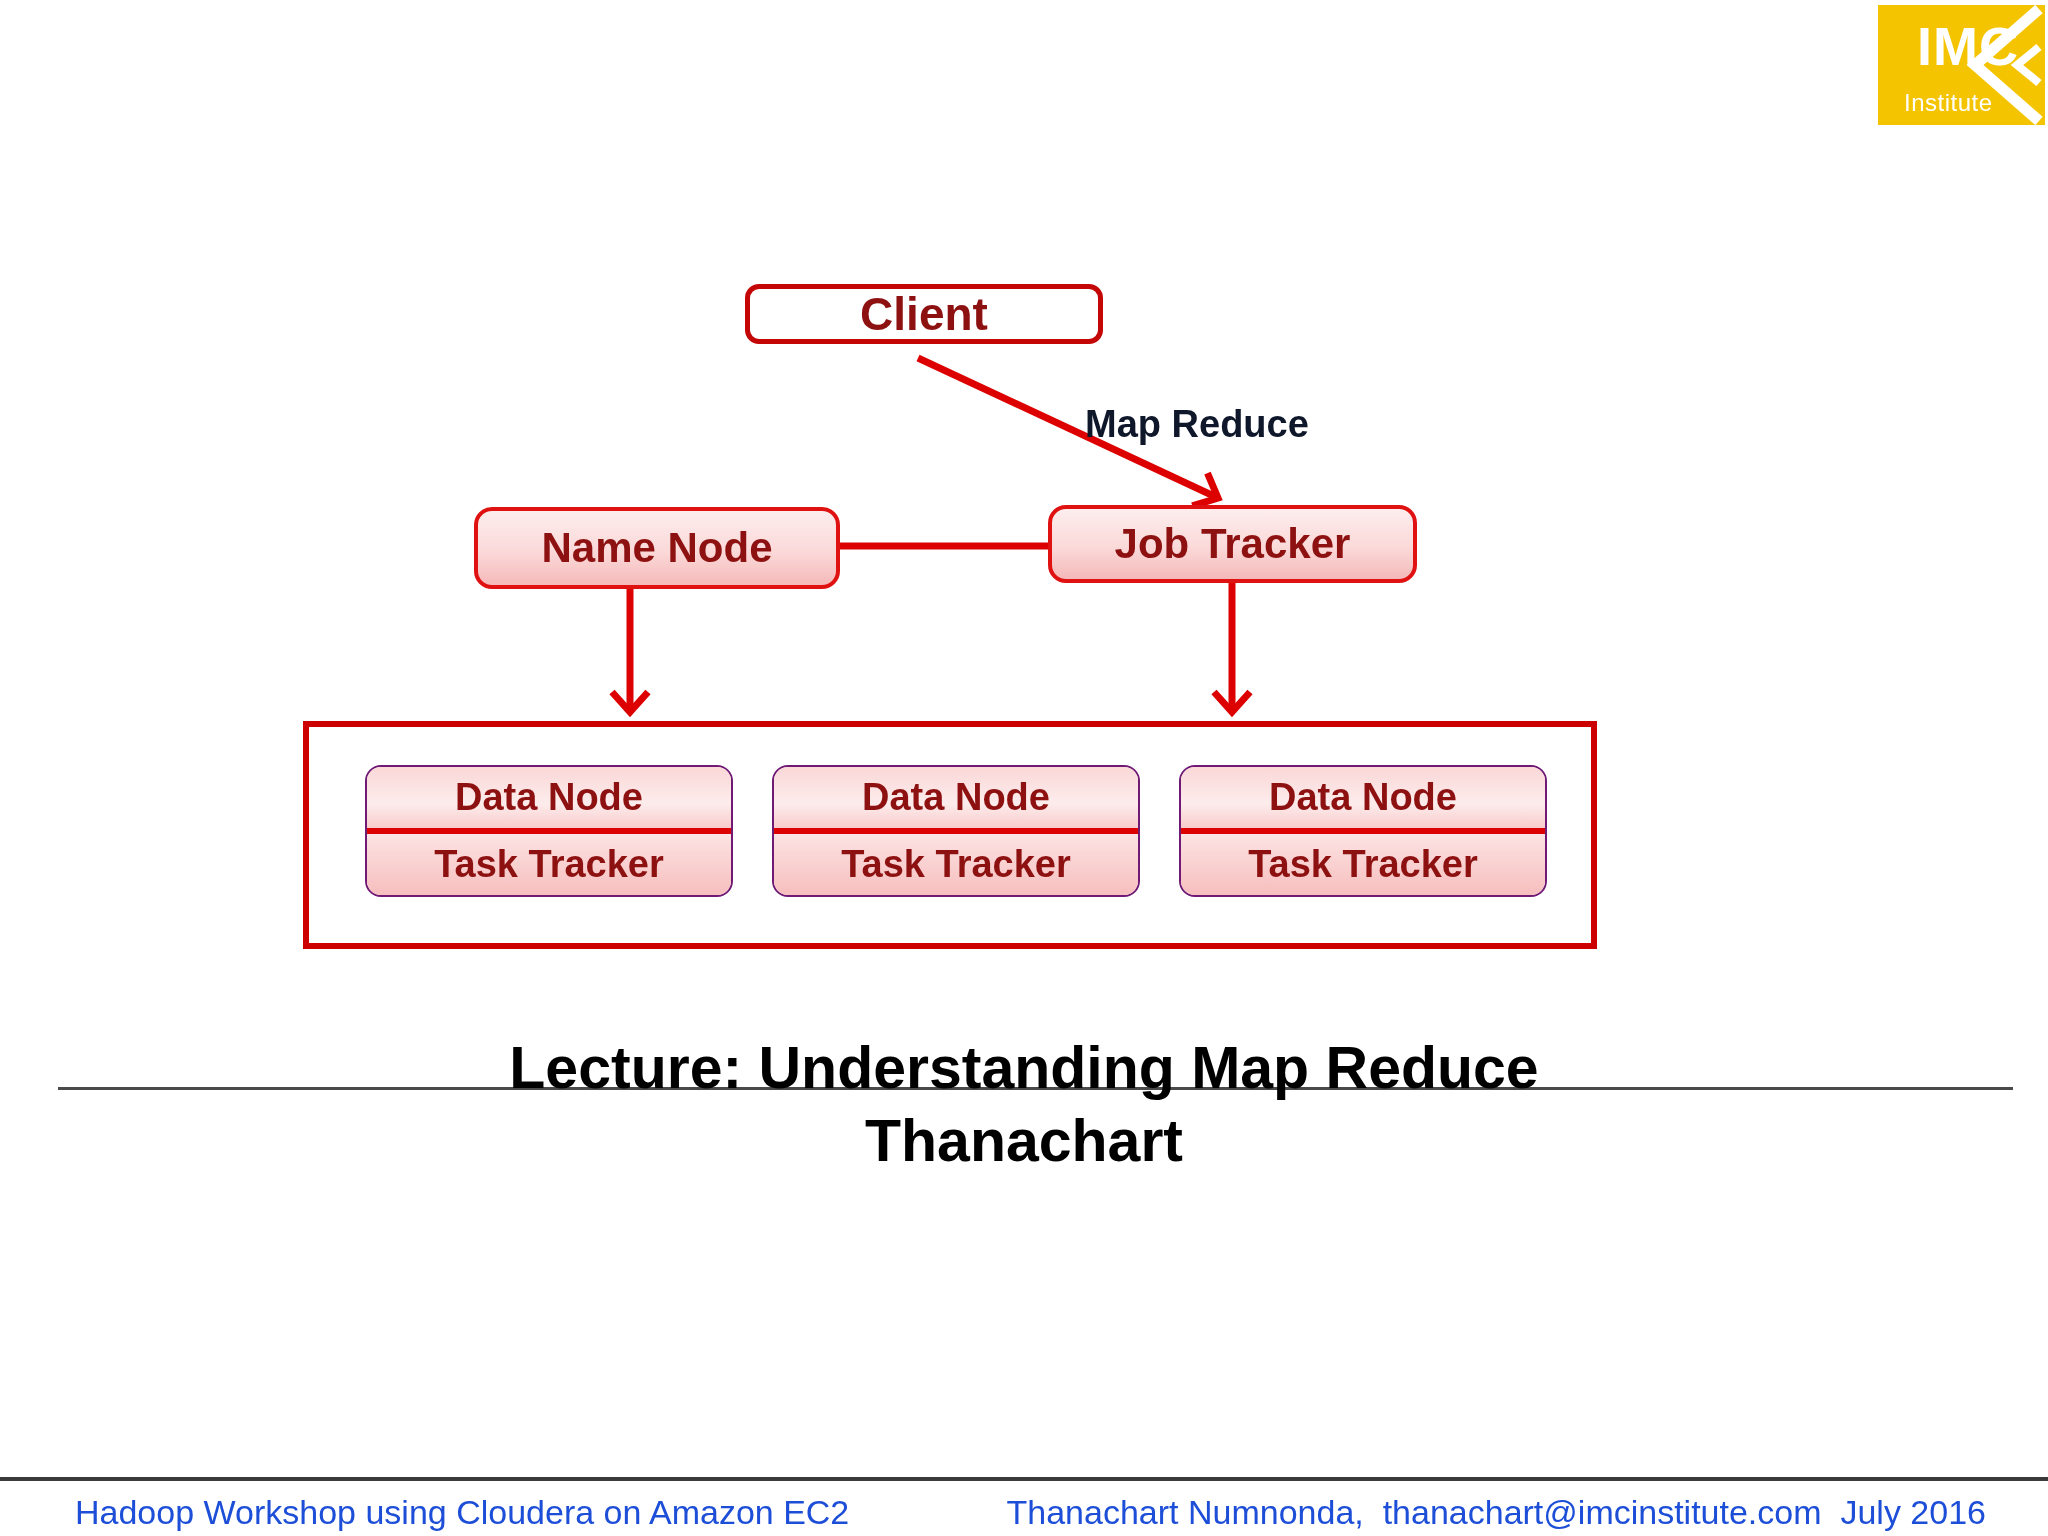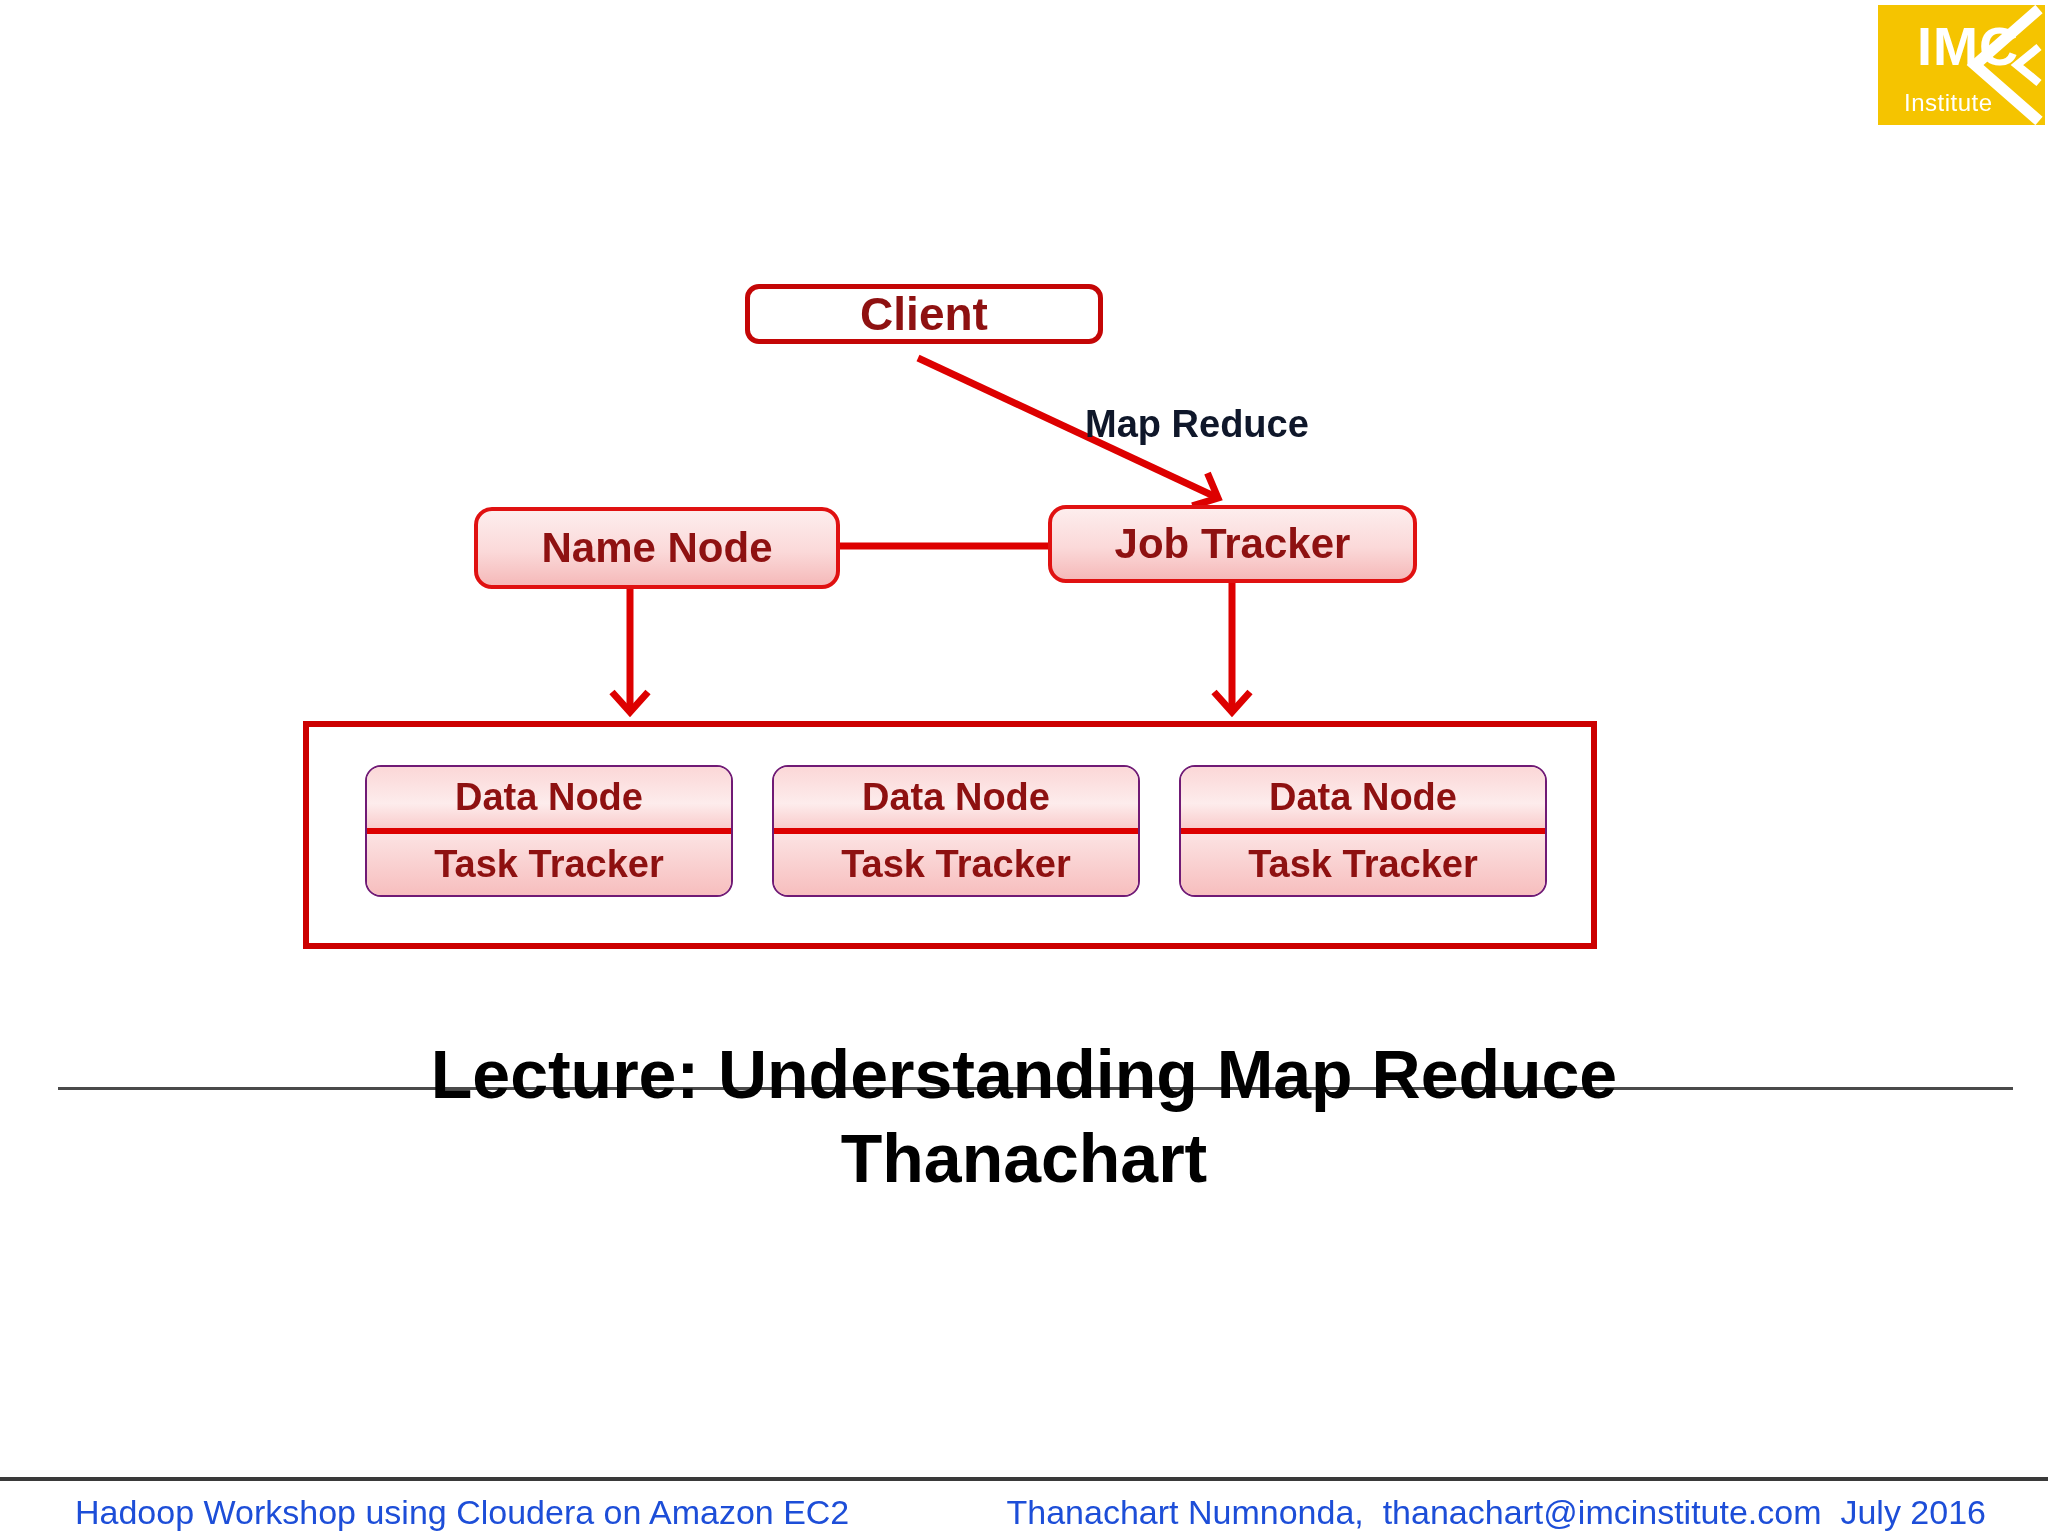--- a/index.html
+++ b/index.html
@@ -69,21 +69,21 @@
 
   .arrows{left:0;top:0;pointer-events:none;}
 
   
   .title-divider{
     left:58px;top:1087px;width:1955px;height:0;
     border-top:3px solid #4A4A4A;z-index:1;
   }
   .lecture-title{
     left:0;top:1032px;width:2048px;text-align:center;
-    font-size:68px;font-weight:bold;color:#000000;line-height:1.24;
+    font-size:59px;font-weight:bold;color:#000000;line-height:1.24;
     z-index:2;
   }
 
   
   .footer-divider{
     left:0;top:1477px;width:2048px;height:0;
     border-top:4px solid #3A3A3A;
   }
   .footer-text{
     top:1493px;font-size:34px;color:#1d4ed8;

